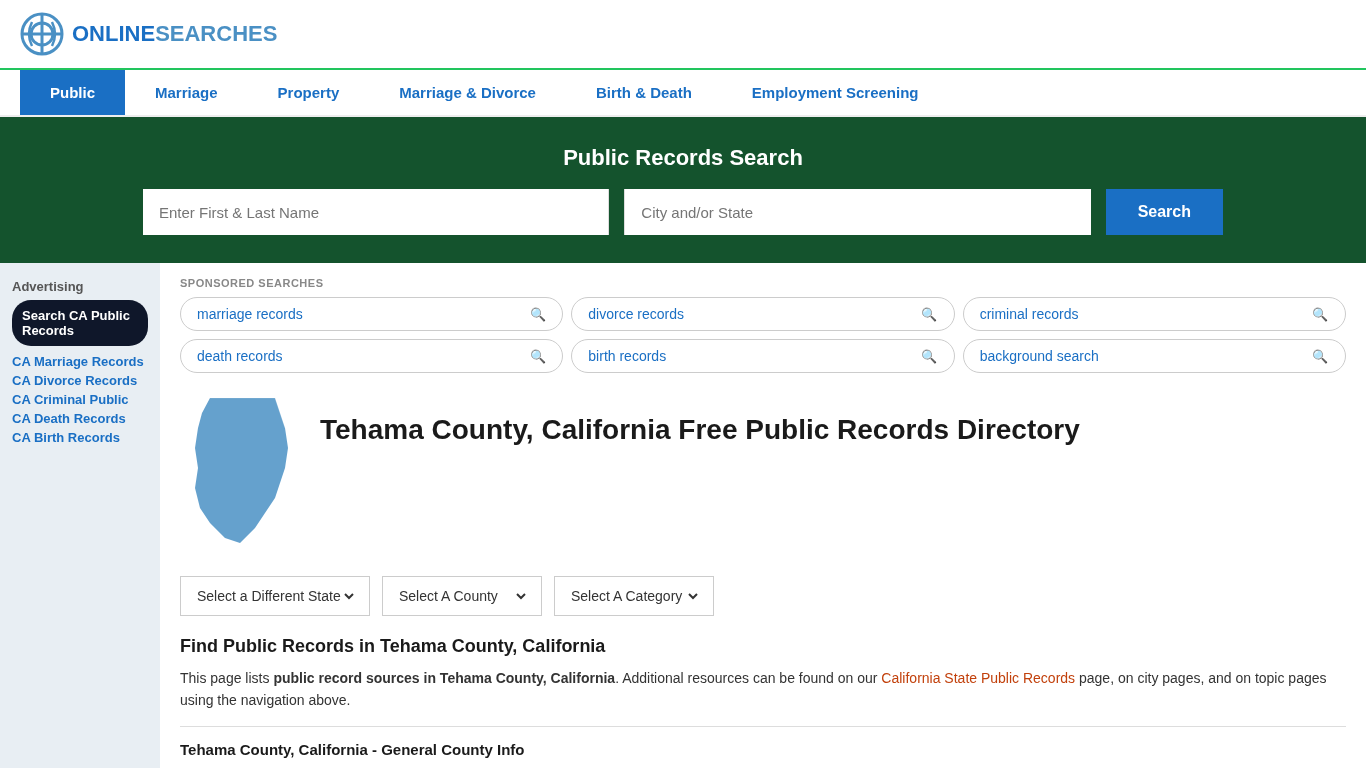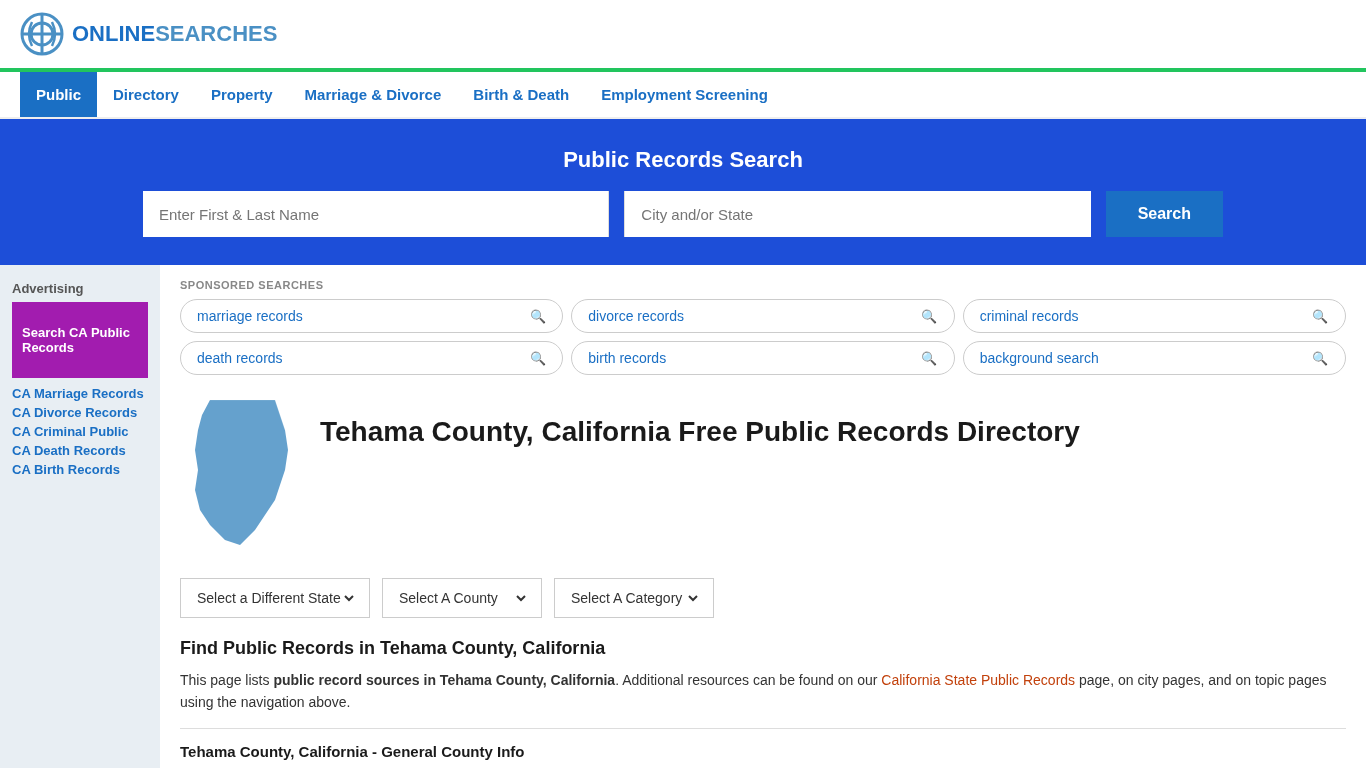--- a/index.html
+++ b/index.html
@@ -1,45 +1,45 @@
 <!DOCTYPE html>
 <html><head>
   <meta charset="utf-8">
   <style>
     * { box-sizing: border-box; margin: 0; padding: 0; }
     body { font-family: Arial, sans-serif; background: #e8eef3; font-size: 14px; color: #333; }
 
     
-    .header { background: #fff; padding: 12px 20px; display: flex; align-items: center; border-bottom: 4px solid #22c55e; }
+    .header { background: #fff; padding: 12px 20px; display: flex; align-items: center; border-bottom: 2px solid #22c55e; }
     .logo { display: flex; align-items: center; gap: 8px; }
     .logo-icon { width: 44px; height: 44px; }
     .logo-text { font-size: 22px; font-weight: 700; color: #333; }
     .logo-text span { color: #1a6fc4; }
 
     
     .nav { background: #fff; display: flex; align-items: center; padding: 0 20px; border-bottom: 2px solid #eee; }
-    .nav-item { padding: 14px 16px; font-size: 15px; font-weight: 600; color: #1a6fc4; cursor: pointer; text-decoration: none; display: block; }
+    .nav-item { padding: 14px 30px; font-size: 15px; font-weight: 600; color: #1a6fc4; cursor: pointer; text-decoration: none; display: block; }
     .nav-item.active { background: #1a6fc4; color: #fff; }
 
     
-    .search-hero { background: #1d4ed8; padding: 28px 20px; text-align: center; }
+    .search-hero { background: #14532d; padding: 28px 20px; text-align: center; }
     .search-hero h1 { color: #fff; font-size: 22px; font-weight: 700; margin-bottom: 18px; }
     .search-form { display: flex; gap: 15px; max-width: 1080px; margin: 0 auto; border-radius: 20px; }
     .search-form input { flex: 1; padding: 14px 16px; font-size: 15px; border: none; outline: none; color: #999; }
     .search-form input:first-child { border-right: 1px solid #ddd; }
     .search-form input:last-of-type { border-left: 1px solid #ddd; }
     .search-btn { background: #1a6fc4; color: #fff; border: none; padding: 14px 32px; font-size: 16px; font-weight: 700; cursor: pointer; }
 
     
     .main-container { display: flex; max-width: 1366px; margin: 0 auto; padding: 0; }
 
     
     .sidebar { width: 160px; min-width: 160px; padding: 16px 12px; background: #e8eef3; }
     .sidebar-advertising { font-weight: 700; font-size: 13px; color: #555; margin-bottom: 6px; }
-    .sidebar-ad-box { background: #a21caf; color: #fff; font-weight: 700; font-size: 13px; padding: 23px 10px; margin-bottom: 8px; }
+    .sidebar-ad-box { background: #0f172a; color: #fff; font-weight: 700; font-size: 13px; padding: 8px 10px; margin-bottom: 8px; border-radius: 19px; }
     .sidebar-link { display: block; color: #1a6fc4; font-size: 13px; font-weight: 600; text-decoration: none; margin-bottom: 4px; }
 
     
     .content { flex: 1; padding: 14px 20px; background: #fff; min-height: 500px; }
 
     
     .sponsored-label { font-size: 11px; color: #888; font-weight: 600; letter-spacing: 0.5px; margin-bottom: 8px; text-transform: uppercase; }
     .search-tags { display: grid; grid-template-columns: 1fr 1fr 1fr; gap: 8px; margin-bottom: 20px; }
     .search-tag { border: 1px solid #ccc; border-radius: 20px; padding: 8px 16px; display: flex; align-items: center; justify-content: space-between; color: #1a6fc4; font-size: 14px; cursor: pointer; }
     .search-tag .tag-icon { color: #555; font-size: 13px; }
@@ -76,21 +76,21 @@
       <path d="M32 10 Q38 22 32 34" fill="none" stroke="#4a90c4" stroke-width="2.5"></path>
     </svg>
     <span class="logo-text">
       <span>ONLINE</span><span style="color:#4a90c4">SEARCHES</span>
     </span>
   </div>
 </div>
 
 <nav class="nav">
   <a class="nav-item active" href="#">Public</a>
-  <a class="nav-item" href="#">Directory</a>
+  <a class="nav-item" href="#">Marriage</a>
   <a class="nav-item" href="#">Property</a>
   <a class="nav-item" href="#">Marriage &amp; Divorce</a>
   <a class="nav-item" href="#">Birth &amp; Death</a>
   <a class="nav-item" href="#">Employment Screening</a>
 </nav>
 
 <div class="search-hero">
   <h1>Public Records Search</h1>
   <div class="search-form">
     <input type="text" placeholder="Enter First &amp; Last Name" style="">

